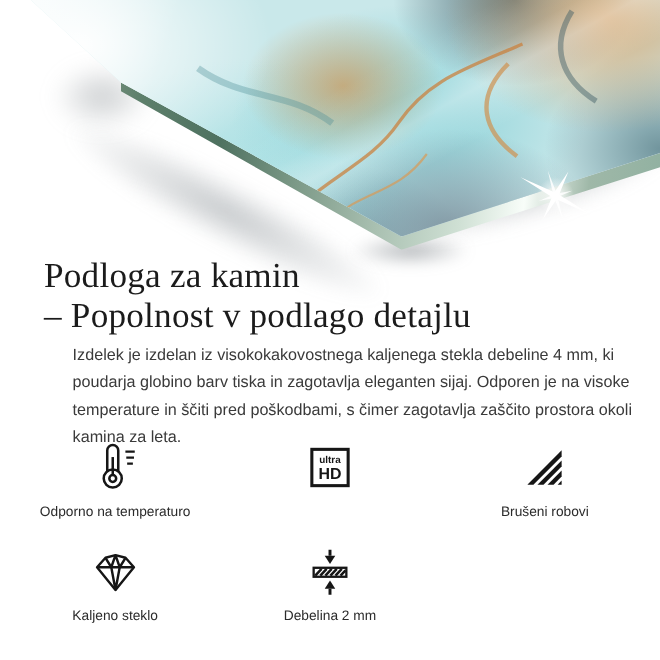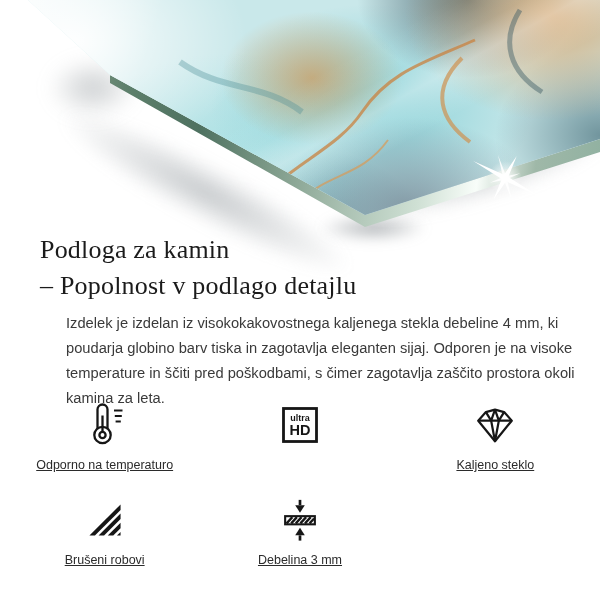--- a/index.html
+++ b/index.html
@@ -58,35 +58,35 @@
       radial-gradient(ellipse 210px 140px at 38% 58%, rgba(170,225,228,.9), rgba(170,225,228,0) 70%),
       radial-gradient(ellipse 180px 115px at 50% 88%, rgba(84,140,152,.8),  rgba(84,140,152,0) 70%);
   }
   .veins { position:absolute; left:0; top:0; }
   .sparkle { position:absolute; left:467px; top:143px; }
 
   
   .title {
     position:absolute; left:40px; top:232px;
     font-family:"Liberation Serif", serif; font-weight:400;
-    font-size:26px; line-height:36px; color:#1b1b1b; letter-spacing:.2px;
+    font-size:32px; line-height:36px; color:#1b1b1b; letter-spacing:.2px;
   }
   .desc {
     position:absolute; left:40px; top:311px; width:537px;
     font-size:14.7px; line-height:25px; color:#3a3a3a;margin-left:26px;
   }
 
   
   .features {
     position:absolute; left:7px; top:398px; width:586px;
     display:grid; grid-template-columns:1fr 1fr 1fr; row-gap:21px;
   }
   .feature { display:flex; flex-direction:column; align-items:center; }
   .feature .icon-box { height:54px; display:flex; align-items:center; justify-content:center; }
-  .feature .label { margin-top:6px; font-size:12.5px; color:#2b2b2b;text-decoration:underline; }
+  .feature .label { margin-top:6px; font-size:12.5px; color:#2b2b2b; }
   .ic { stroke:#161616; fill:none; stroke-width:2.3; }
   .ic .fill { fill:#161616; stroke:none; }
   .ic text { fill:#161616; stroke:none; font-family:"Liberation Sans", sans-serif; font-weight:700; }
 </style>
 </head>
 <body>
 
 <div class="page">
 
   <div class="hero">
@@ -153,50 +153,50 @@
           <rect x="7.5" y="8.5" width="33" height="33" stroke-width="2.8"></rect>
           <text x="24" y="20.5" font-size="9" text-anchor="middle">ultra</text>
           <text x="24" y="35" font-size="14.5" text-anchor="middle">HD</text>
         </svg>
       </div>
     </div>
 
 
     <div class="feature">
       <div class="icon-box">
+        <svg class="ic" width="44" height="44" viewBox="0 0 48 48">
+          <path class="fill" d="M7,41 L41,7 L41,13 L13,41 Z"></path>
+          <path class="fill" d="M17,41 L41,17 L41,23 L23,41 Z"></path>
+          <path class="fill" d="M27,41 L41,27 L41,33 L33,41 Z"></path>
+          <path class="fill" d="M37,41 L41,37 L41,41 Z"></path>
+        </svg>
+      </div>
+      <div class="label">Brušeni robovi</div>
+    </div>
+
+    <div class="feature">
+      <div class="icon-box">
         <svg class="ic" width="46" height="46" viewBox="0 0 48 48" stroke-width="2" stroke-linejoin="round">
           <path d="M14.5,10.5 L24,8 L33.5,10.5 L41.5,19.5 L24,41 L6.5,19.5 Z"></path>
           <path d="M6.5,19.5 H41.5"></path>
           <path d="M14.5,10.5 L20,19.5 M33.5,10.5 L28,19.5 M24,8 L20,19.5 M24,8 L28,19.5"></path>
           <path d="M20,19.5 L24,41 M28,19.5 L24,41"></path>
         </svg>
       </div>
       <div class="label">Kaljeno steklo</div>
-    </div>
-
-    <div class="feature">
-      <div class="icon-box">
-        <svg class="ic" width="44" height="44" viewBox="0 0 48 48">
-          <path class="fill" d="M7,41 L41,7 L41,13 L13,41 Z"></path>
-          <path class="fill" d="M17,41 L41,17 L41,23 L23,41 Z"></path>
-          <path class="fill" d="M27,41 L41,27 L41,33 L33,41 Z"></path>
-          <path class="fill" d="M37,41 L41,37 L41,41 Z"></path>
-        </svg>
-      </div>
-      <div class="label">Brušeni robovi</div>
     </div>
 
     <div class="feature">
       <div class="icon-box">
         <svg class="ic" width="46" height="46" viewBox="0 0 48 48">
           <rect x="8.5" y="20" width="31" height="8.5" stroke-width="2.2"></rect>
           <path d="M10,27.5 L16,21 M14.8,27.5 L20.8,21 M19.6,27.5 L25.6,21 M24.4,27.5 L30.4,21 M29.2,27.5 L35.2,21 M34,27.5 L38.7,22.4" stroke-width="2.4"></path>
           <path d="M24,3 V8.5" stroke-width="2.8"></path>
           <path class="fill" d="M24,16.5 L19,8.5 L29,8.5 Z"></path>
           <path d="M24,45.5 V40" stroke-width="2.8"></path>
           <path class="fill" d="M24,32 L19,40 L29,40 Z"></path>
         </svg>
       </div>
-      <div class="label">Debelina 3 mm</div>
+      <div class="label">Debelina 2 mm</div>
     </div>
 
   </div>
 </div>
 
 </body></html>

